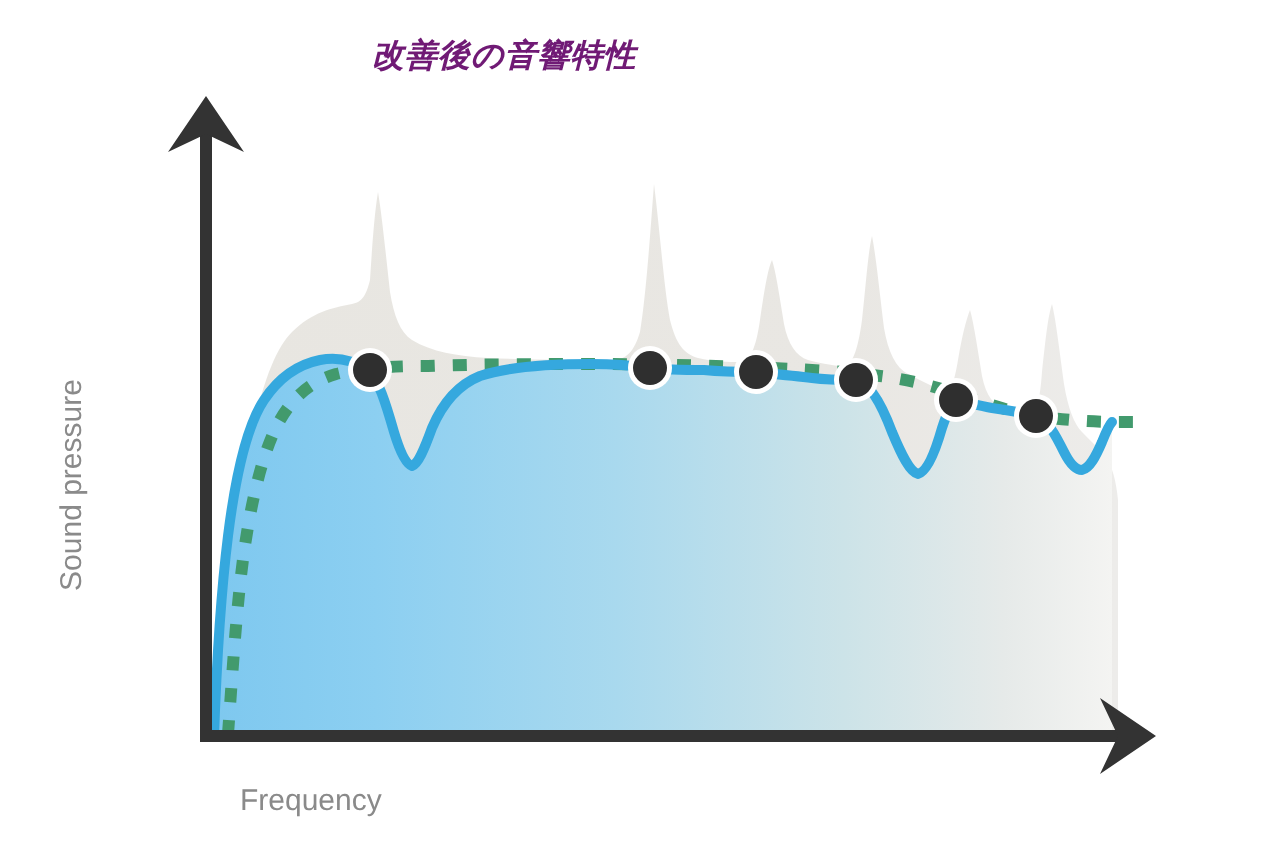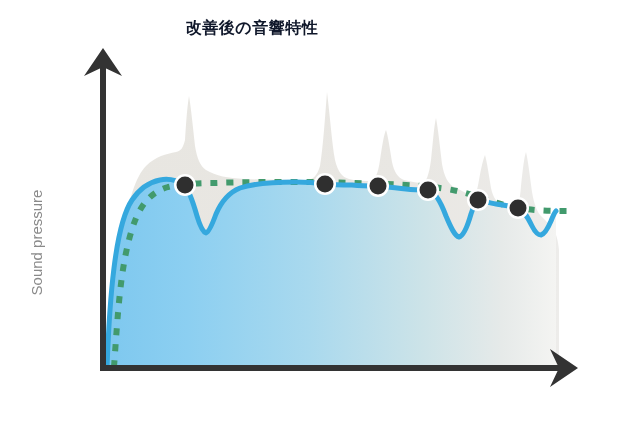--- a/index.html
+++ b/index.html
@@ -18,23 +18,24 @@
     overflow: hidden;
   }
   #chart-title {
     position: absolute;
     left: 0;
     top: 18px;
     width: 504px;
     text-align: center;
     font-size: 16px;
     font-weight: bold;
-    color: #0f172a;
+    color: #701a75;
     letter-spacing: 0.5px;
     font-family: "DejaVu Sans", "Liberation Sans", sans-serif;
+    font-style: italic;
   }
   #ylabel {
     position: absolute;
     left: -44px;
     top: 234px;
     width: 160px;
     text-align: center;
     font-size: 15px;
     color: #8a8a8a;
     transform: rotate(-90deg);
@@ -59,20 +60,21 @@
 </style>
 </head>
 <body>
 
 <div id="chart-root">
 
   <div id="chart-title">改善後の音響特性</div>
 
   <div id="ylabel">Sound pressure</div>
 
+  <div id="xlabel">Frequency</div>
 
   <svg id="plot-svg" width="635" height="421" viewBox="0 0 635 421">
 
     <defs>
       <linearGradient id="blueFill" x1="0" y1="0" x2="1" y2="0">
         <stop offset="0%" stop-color="#7ec8ef"></stop>
         <stop offset="18%" stop-color="#8ccff1"></stop>
         <stop offset="45%" stop-color="#a9d9ee"></stop>
         <stop offset="70%" stop-color="#cce3e8"></stop>
         <stop offset="88%" stop-color="#e6eae9"></stop>

